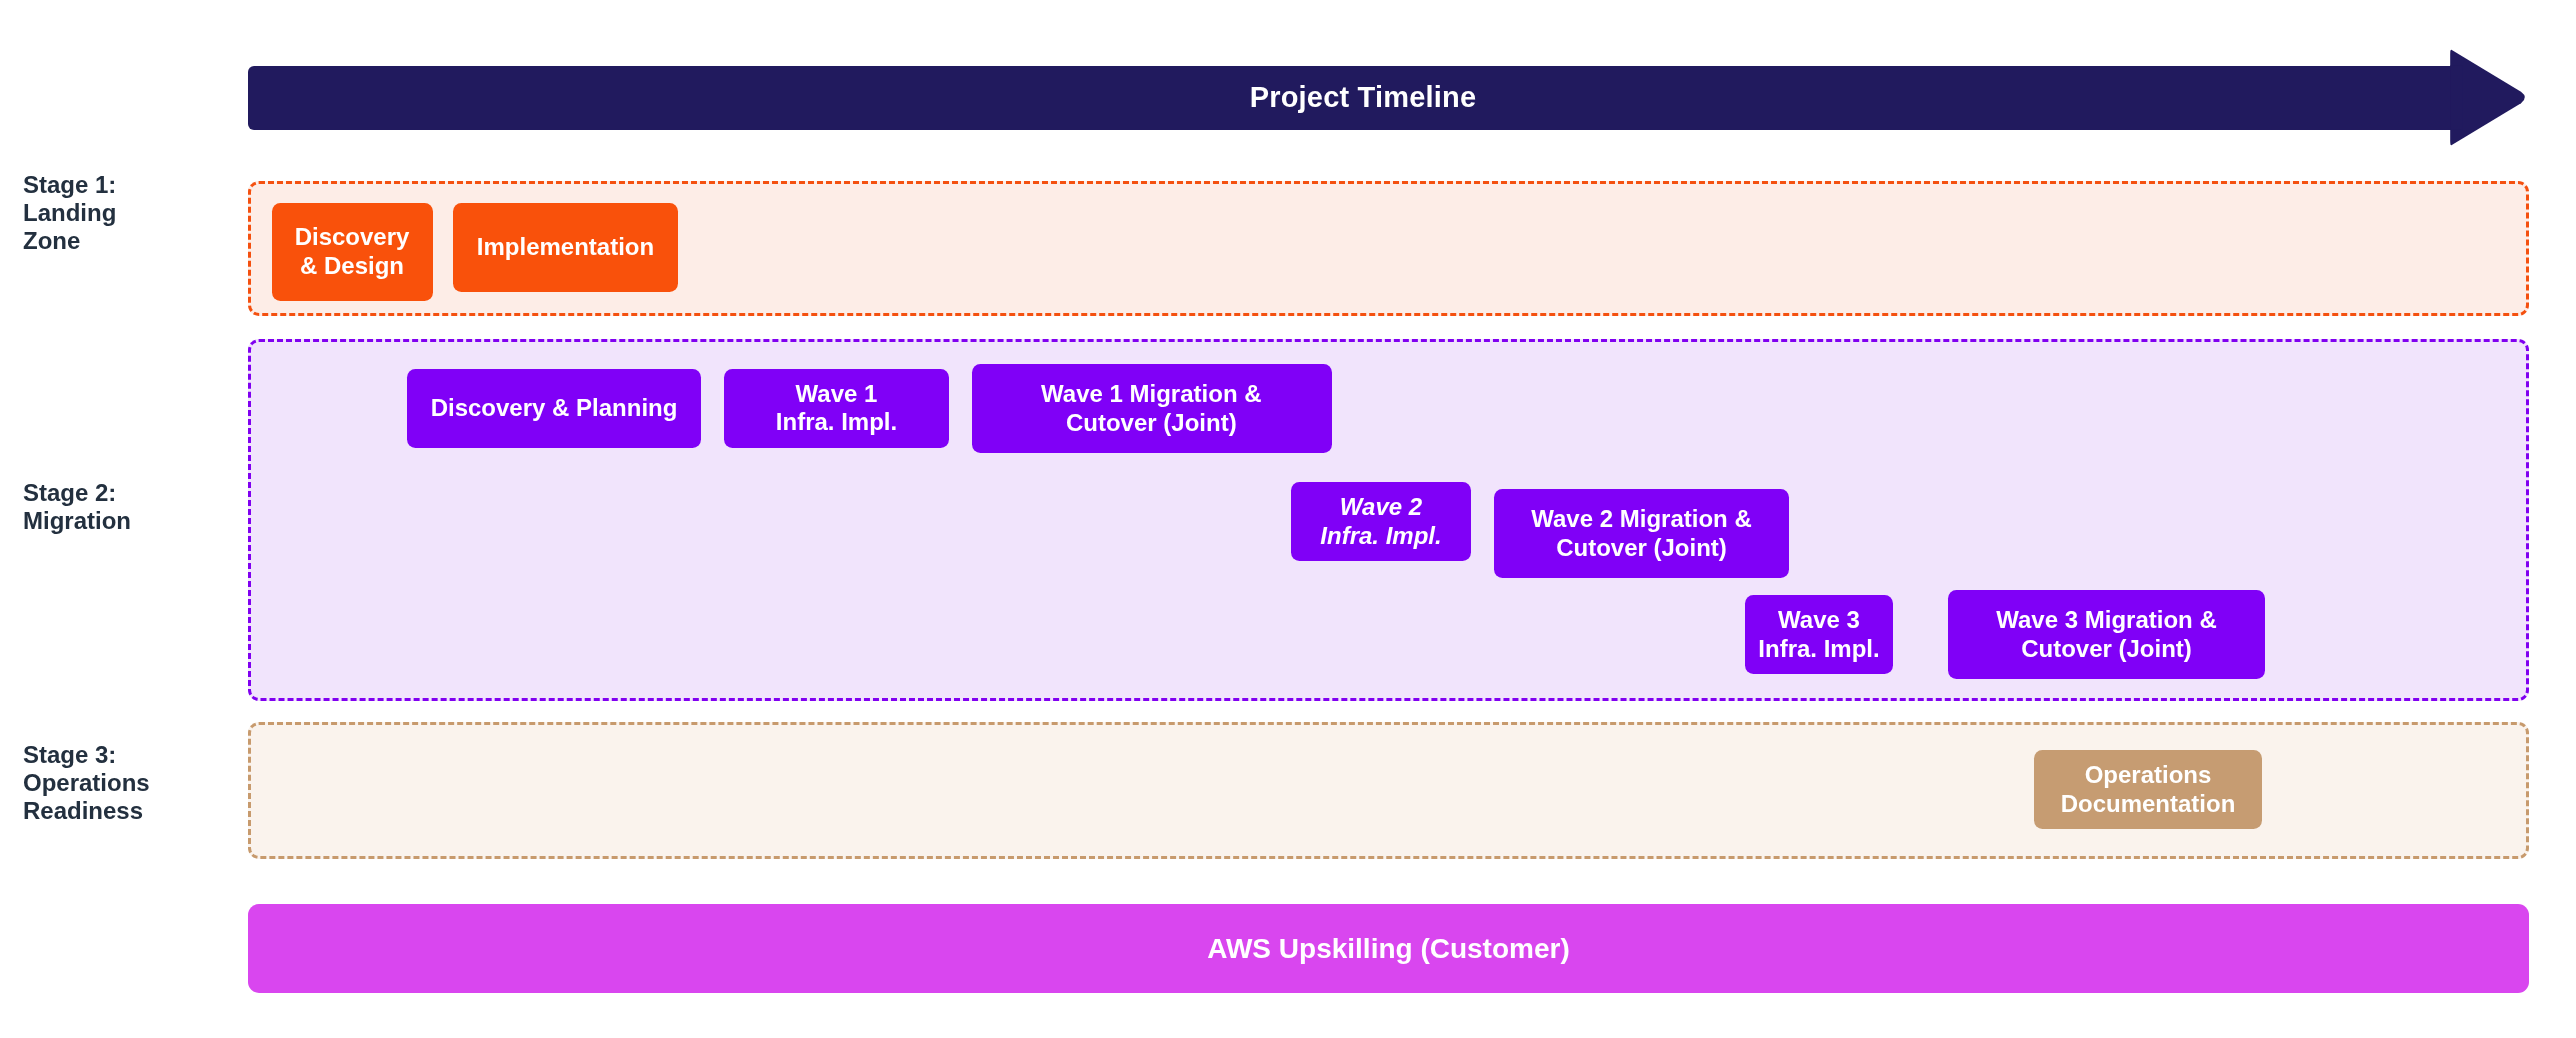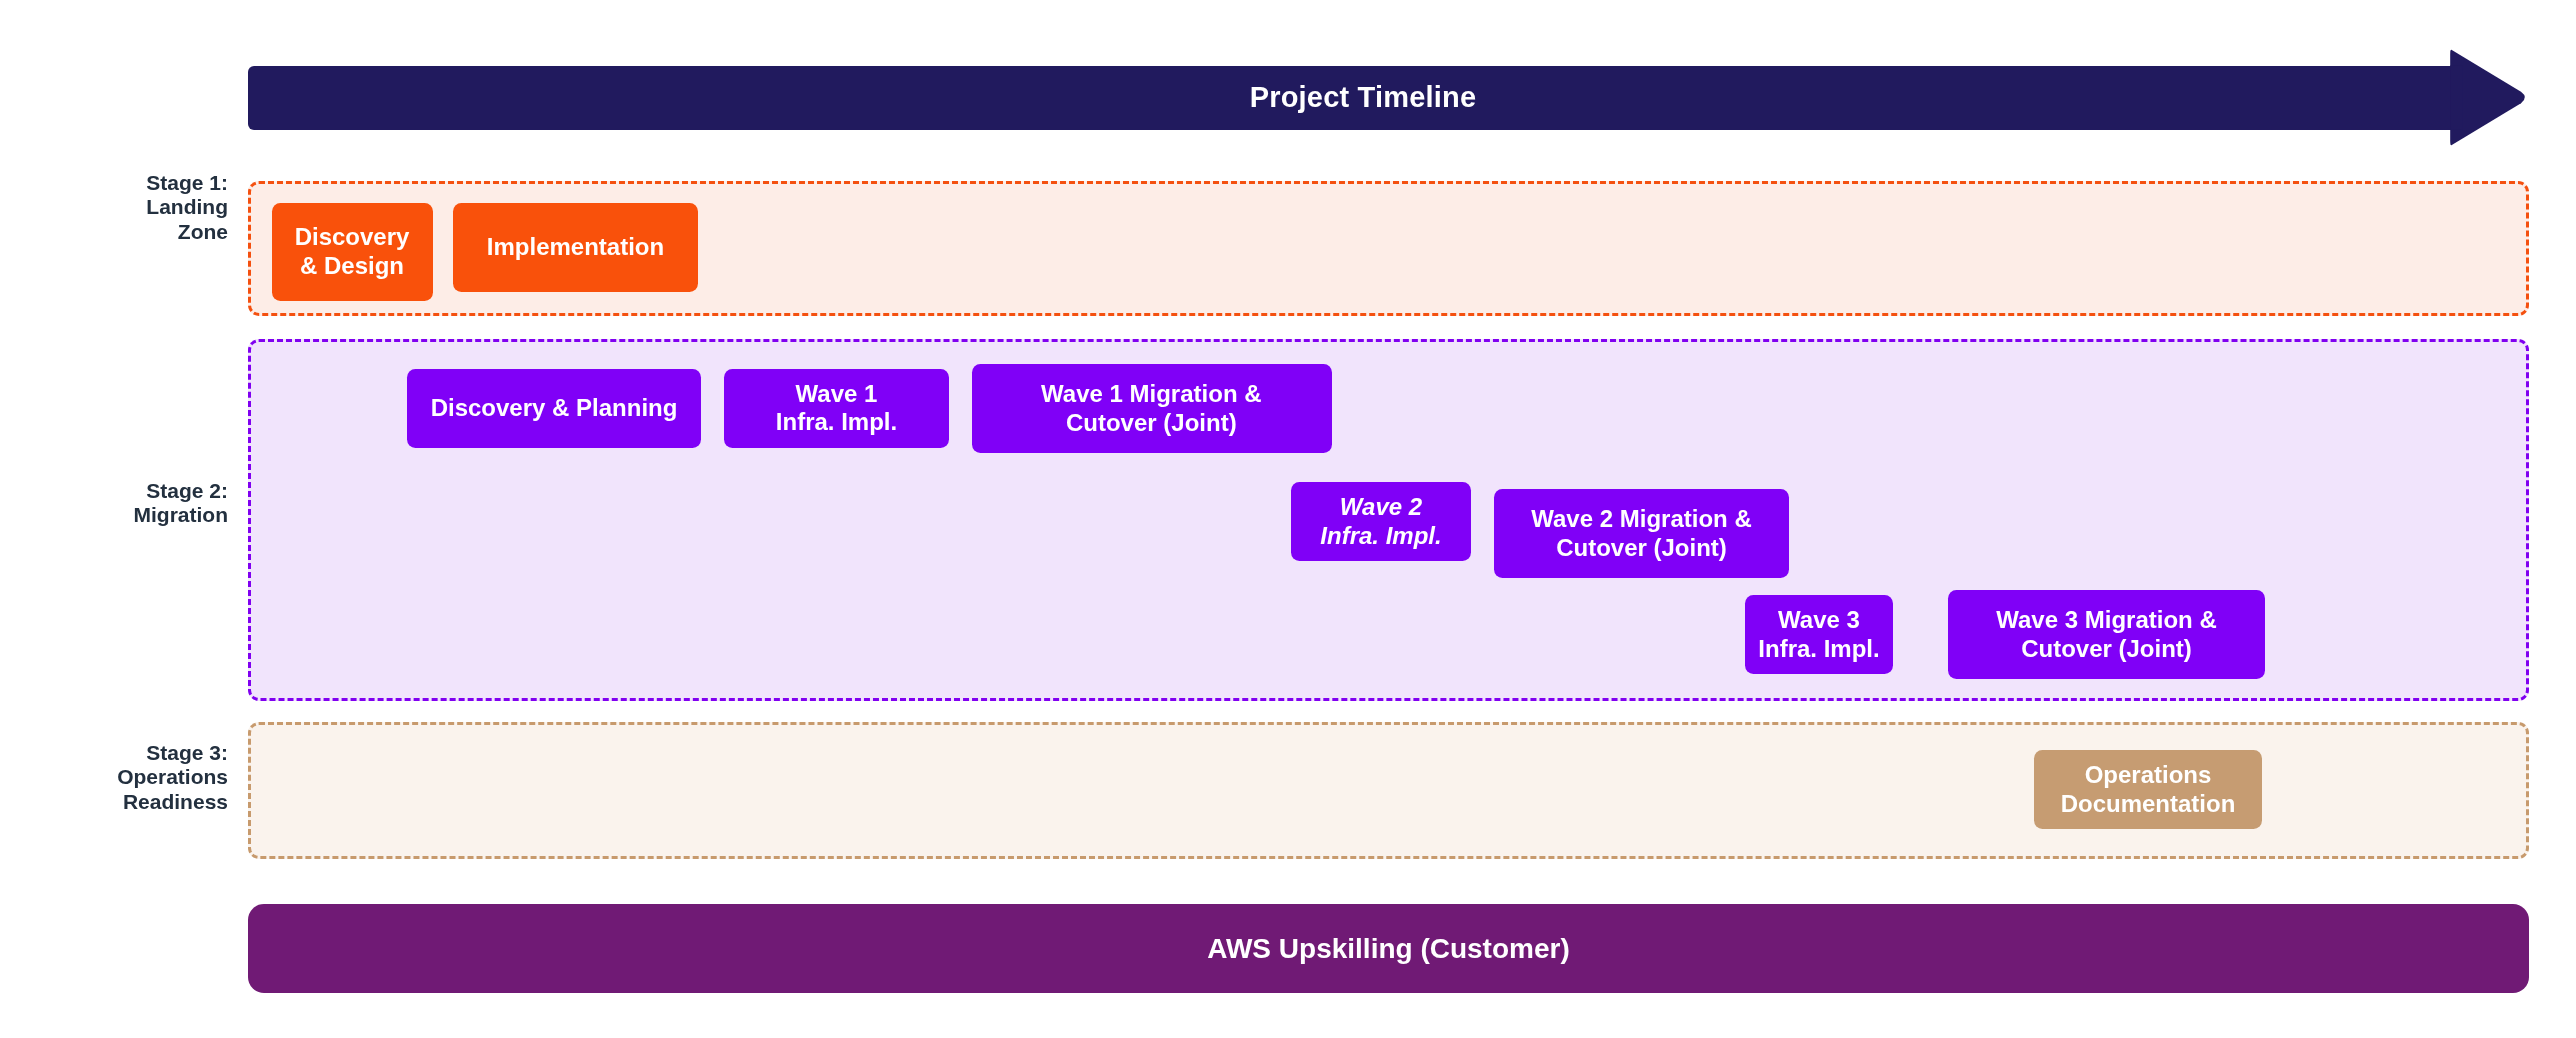--- a/index.html
+++ b/index.html
@@ -20,35 +20,35 @@
   }
   .timeline-label {
     color: #ffffff; font-size: 29px; font-weight: bold; letter-spacing: 0.2px;
   }
   .timeline-head {
     position: absolute; left: 2202px; top: 0px; width: 79px; height: 105px;
   }
 
   
   .row-label {
-    position: absolute; text-align: right;
-    color: #23303F; font-weight: bold; font-size: 21px; line-height: 1.16;
+    position: absolute; text-align: left;
+    color: #23303F; font-weight: bold; font-size: 24px; line-height: 1.16;
     width: 205px; left: 23px;
   }
   .band {
     position: absolute; left: 248px; width: 2281px;
     border-radius: 11px;
   }
   .band-s1 { top: 181px; height: 135px; background: #FDEDE7; border: 3.6px dashed #F4500F; }
   .band-s2 { top: 339px; height: 362px; background: #F1E4FC; border: 3.6px dashed #8000F0; }
   .band-s3 { top: 722px; height: 137px; background: #FAF3ED; border: 3.6px dashed #C79A6D; }
 
   .bottom-bar {
     position: absolute; left: 248px; top: 904px; width: 2281px; height: 89px;
-    background: #701a75; border-radius: 16px;
+    background: #d946ef; border-radius: 11px;
     display: flex; align-items: center; justify-content: center;
   }
   .bottom-label { color: #ffffff; font-size: 28px; font-weight: bold; }
 
   
   .task {
     position: absolute;
     border-radius: 8.4px;
     display: flex; align-items: center; justify-content: center;
     text-align: center;
@@ -80,21 +80,21 @@
     <div>Landing</div>
     <div>Zone</div>
   </div>
   <div class="band band-s1">
     <div class="task orange" style="left:20.5px; top:18.7px; width:161px; height:98px;">
       <div>
         <div>Discovery</div>
         <div>&amp; Design</div>
       </div>
     </div>
-    <div class="task orange" style="left:202px; top:18.7px; width:245px; height:89px;">
+    <div class="task orange" style="left:202px; top:18.7px; width:225px; height:89px;">
       <span>Implementation</span>
     </div>
   </div>
 
   <div class="row-label" style="top:479px;">
     <div>Stage 2:</div>
     <div>Migration</div>
   </div>
   <div class="band band-s2">
 

